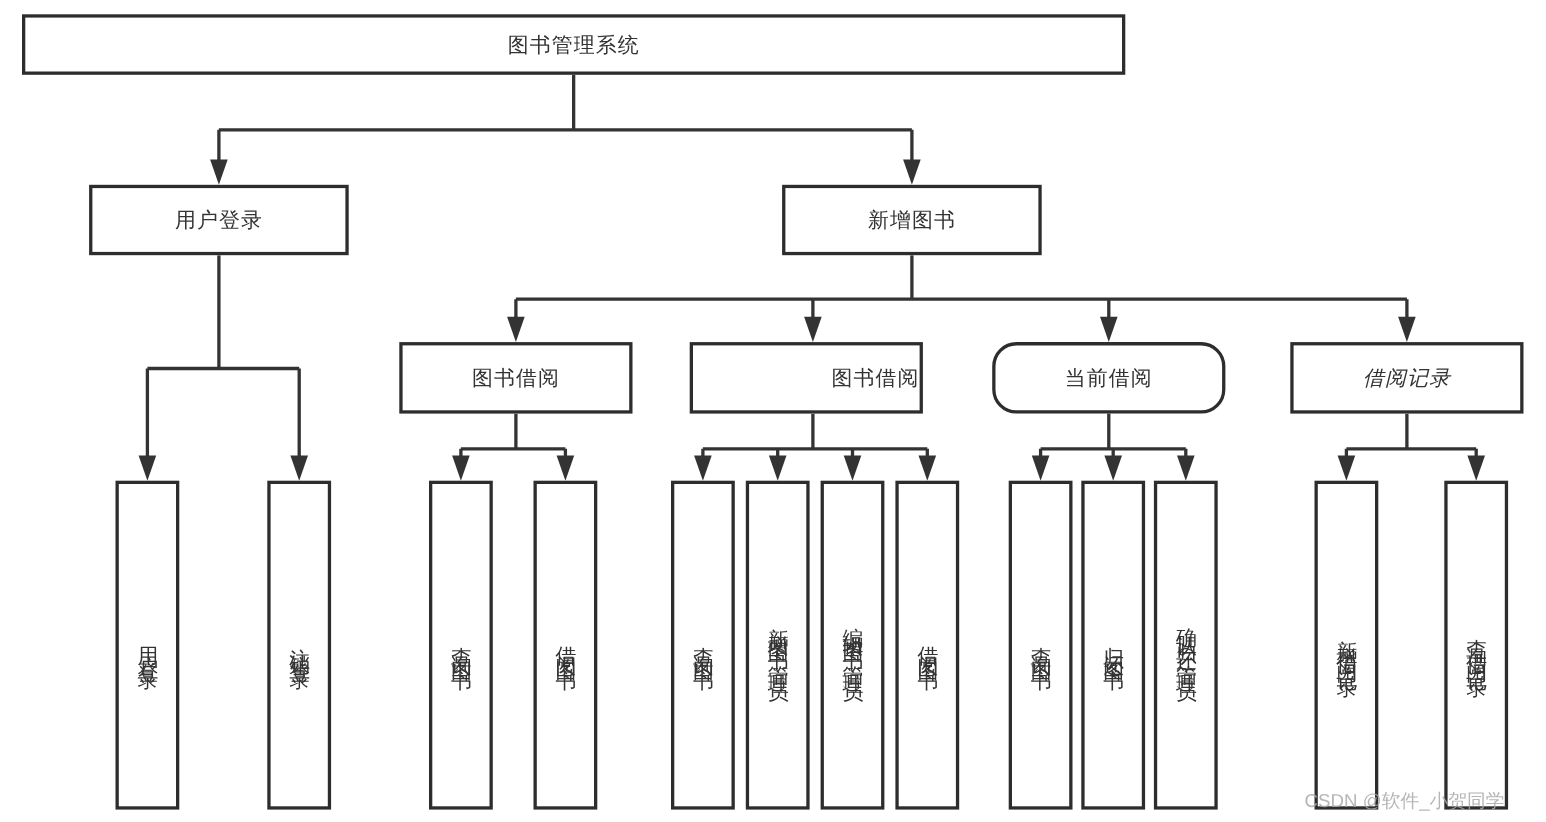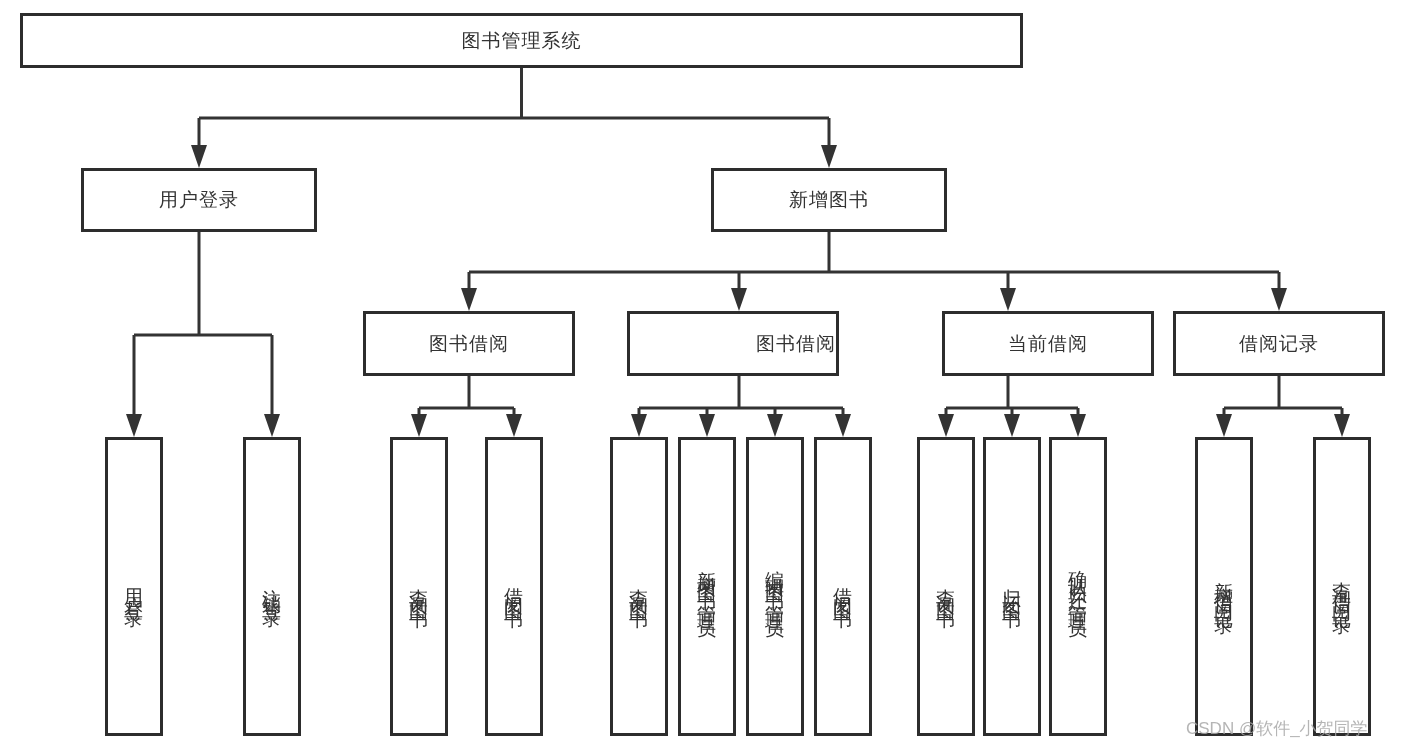--- a/index.html
+++ b/index.html
@@ -38,22 +38,22 @@
   }
   
   .n-root { left: 20px; top: 13px; width: 1003px; height: 55px; }
   
   .n-l2a { left: 81px;  top: 168px; width: 236px; height: 64px; }
   .n-l2b { left: 711px; top: 168px; width: 236px; height: 64px; }
   
   .n-l3  { top: 311px; width: 212px; height: 65px; }
   .n-l3a { left: 363px; }
   .n-l3b { left: 627px; justify-content: flex-end; }
-  .n-l3c { left: 942px; }
-  .n-l3d { left: 1173px; }
+  .n-l3c { left: 902px; border-radius: 22px; }
+  .n-l3d { left: 1173px; font-style: italic; }
   
   .leaf { top: 437px; width: 58px; height: 299px; }
   .lf-1a { left: 105px; }  .lf-1b { left: 243px; }
   .lf-2a { left: 390px; }  .lf-2b { left: 485px; }
   .lf-3a { left: 610px; }  .lf-3b { left: 678px; }
   .lf-3c { left: 746px; }  .lf-3d { left: 814px; }
   .lf-4a { left: 917px; }  .lf-4b { left: 983px; }
   .lf-4c { left: 1049px; }
   .lf-5a { left: 1195px; } .lf-5b { left: 1313px; }
   .watermark {

